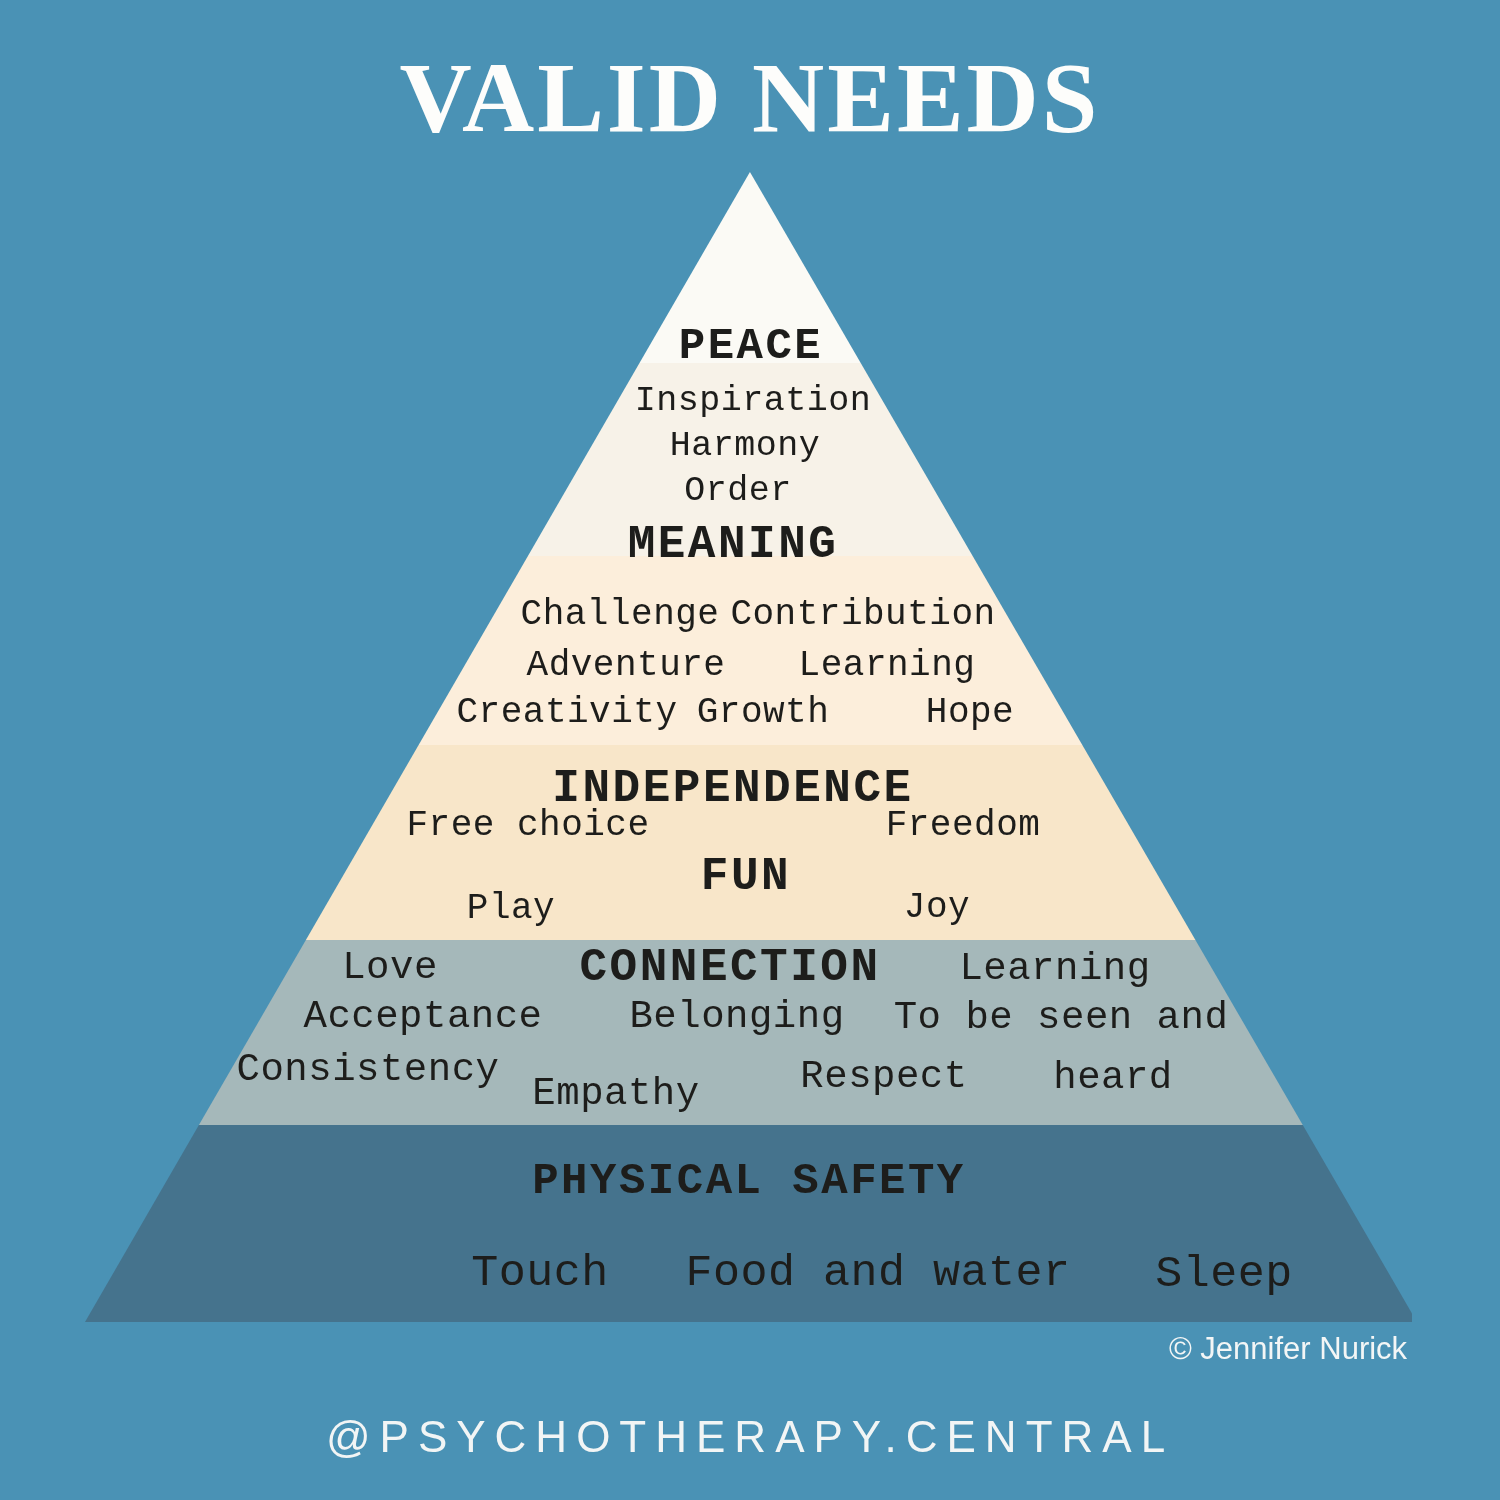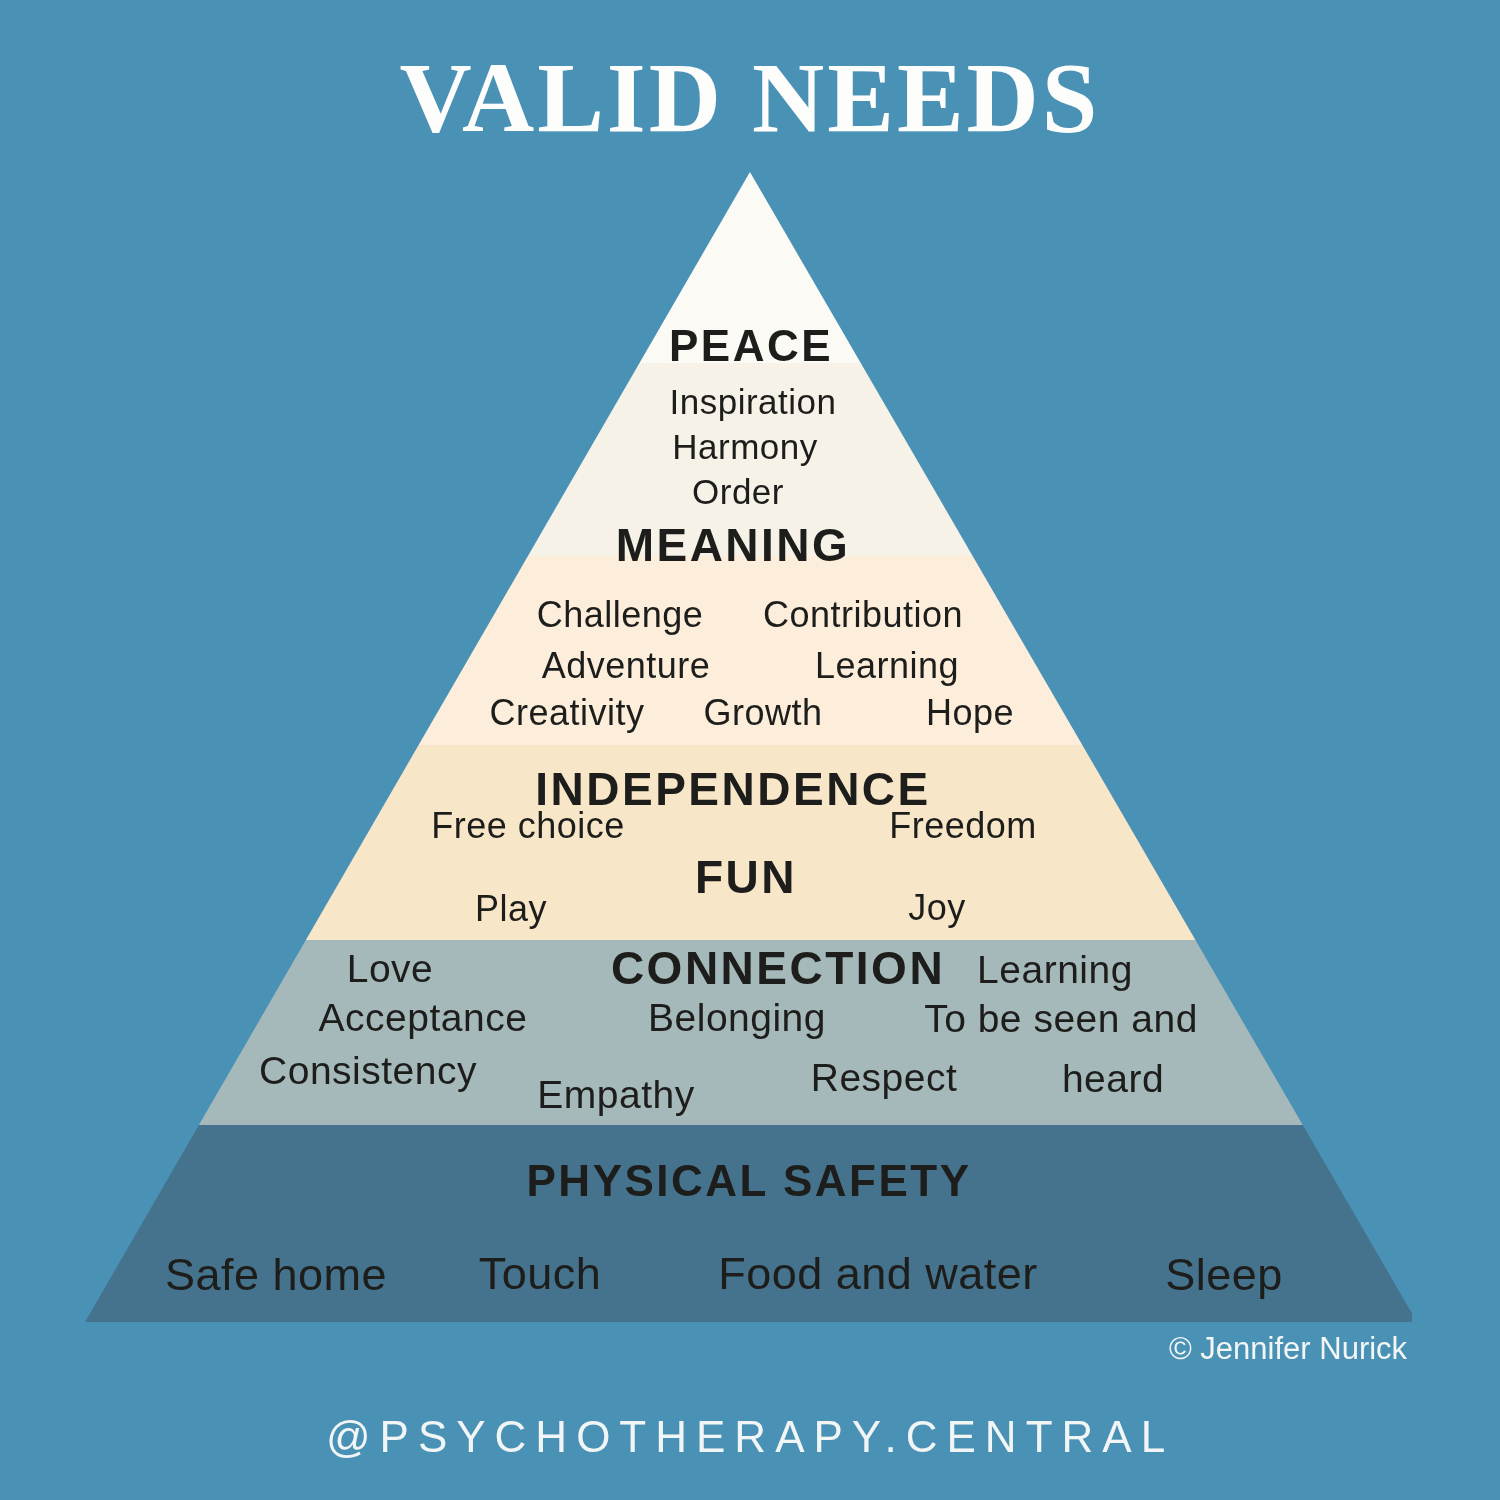--- a/index.html
+++ b/index.html
@@ -47,20 +47,21 @@
     pointer-events: none;
   }
   .pyr-label {
     position: absolute;
     transform: translate(-50%, -50%);
     white-space: nowrap;
     color: #1d1d1b;
     font-weight: 500;
     letter-spacing: 0.5px;
     line-height: 1;
+    font-family: Liberation Mono, monospace;
   }
   .pyr-label.hdr {
     font-weight: 600;
     letter-spacing: 2.5px;
   }
   .credit {
     position: absolute;
     left: 1288px;
     top: 1349px;
     transform: translate(-50%, -50%);
@@ -107,32 +108,31 @@
       <span class="pyr-label" style="left: 887px; top: 666px; font-size: 36px;">Learning</span>
       <span class="pyr-label" style="left: 567px; top: 713px; font-size: 36px;">Creativity</span>
       <span class="pyr-label" style="left: 763px; top: 713px; font-size: 36px;">Growth</span>
       <span class="pyr-label" style="left: 970px; top: 713px; font-size: 36px;">Hope</span>
       <span class="pyr-label hdr" style="left: 733px; top: 789px; font-size: 46px;">INDEPENDENCE</span>
       <span class="pyr-label" style="left: 528px; top: 826px; font-size: 36px;">Free choice</span>
       <span class="pyr-label" style="left: 963px; top: 826px; font-size: 36px;">Freedom</span>
       <span class="pyr-label hdr" style="left: 746px; top: 877px; font-size: 46px;">FUN</span>
       <span class="pyr-label" style="left: 511px; top: 909px; font-size: 36px;">Play</span>
       <span class="pyr-label" style="left: 937px; top: 908px; font-size: 36px;">Joy</span>
-      <span class="pyr-label hdr" style="left: 730px; top: 968px; font-size: 46px; margin-left: 48px;">CONNECTION</span>
+      <span class="pyr-label hdr" style="left: 730px; top: 968px; font-size: 46px;">CONNECTION</span>
       <span class="pyr-label" style="left: 390px; top: 968px; font-size: 39px;">Love</span>
       <span class="pyr-label" style="left: 1055px; top: 969px; font-size: 39px;">Learning</span>
       <span class="pyr-label" style="left: 423px; top: 1017px; font-size: 39px;">Acceptance</span>
       <span class="pyr-label" style="left: 737px; top: 1017px; font-size: 39px;">Belonging</span>
       <span class="pyr-label" style="left: 1061px; top: 1018px; font-size: 39px;">To be seen and</span>
       <span class="pyr-label" style="left: 368px; top: 1070px; font-size: 39px;">Consistency</span>
       <span class="pyr-label" style="left: 616px; top: 1094px; font-size: 39px;">Empathy</span>
       <span class="pyr-label" style="left: 884px; top: 1077px; font-size: 39px;">Respect</span>
       <span class="pyr-label" style="left: 1113px; top: 1078px; font-size: 39px;">heard</span>
       <span class="pyr-label hdr" style="left: 749px; top: 1181px; font-size: 44px;">PHYSICAL SAFETY</span>
-      <span class="pyr-label" style="left: 276px; top: 1274px; font-size: 45px;">Safe home</span>
       <span class="pyr-label" style="left: 540px; top: 1273px; font-size: 45px;">Touch</span>
       <span class="pyr-label" style="left: 878px; top: 1273px; font-size: 45px;">Food and water</span>
       <span class="pyr-label" style="left: 1224px; top: 1274px; font-size: 45px;">Sleep</span>
     </div>
 
   <div class="credit">© Jennifer Nurick</div>
   <div class="handle">@PSYCHOTHERAPY.CENTRAL</div>
 </div>
 
 </body></html>

